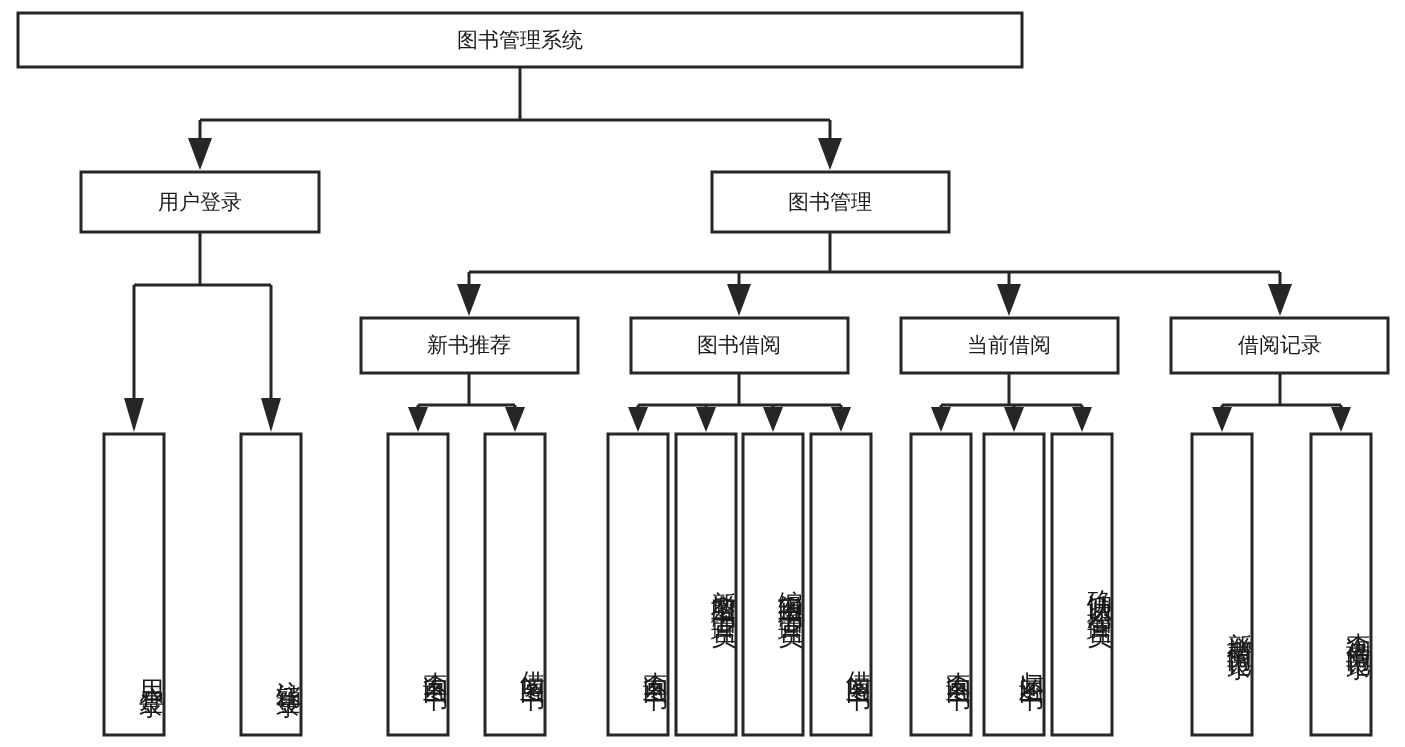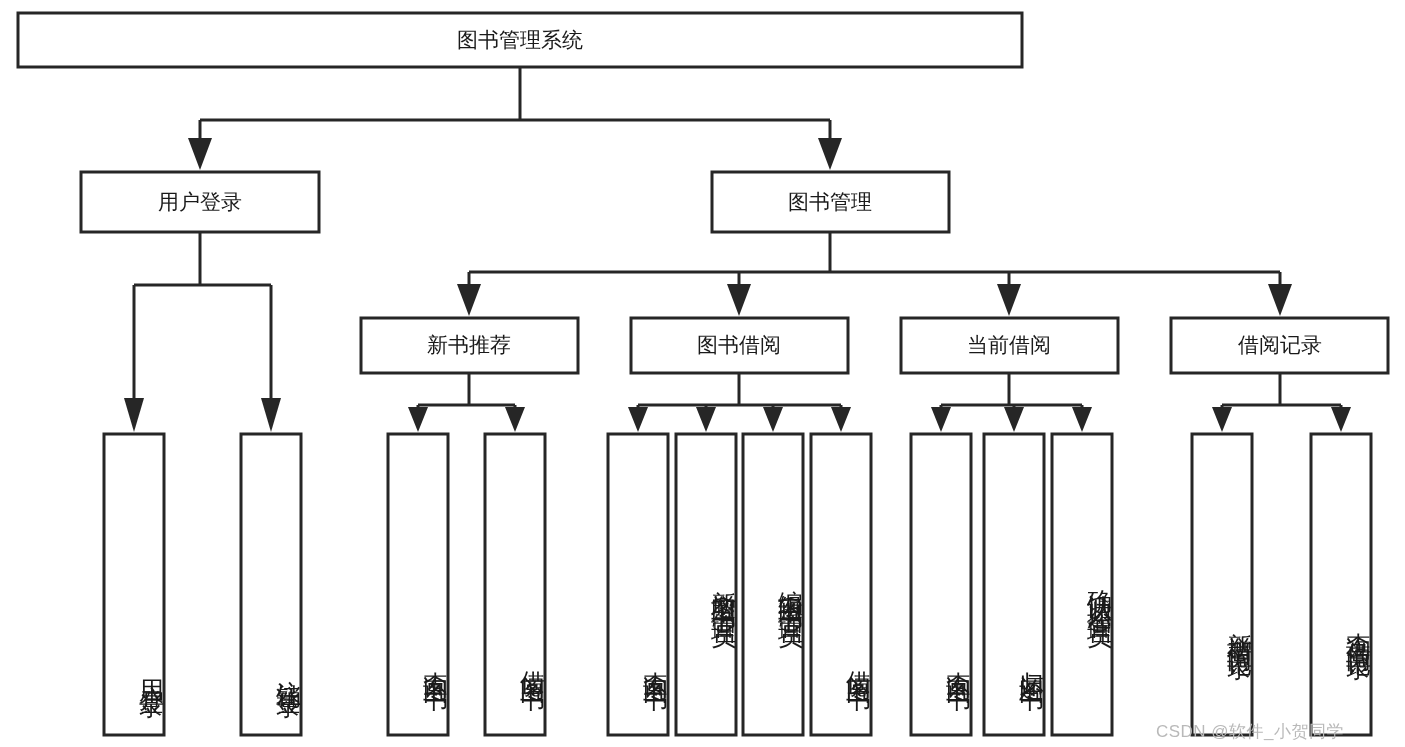--- a/index.html
+++ b/index.html
@@ -220,15 +220,14 @@
   <div class="v-label" style="left:911px; top:434px; width:60px; height:301px; padding-top:76px;">查询图书</div>
 
   <div class="v-label" style="left:984px; top:434px; width:60px; height:301px; padding-top:76px;">归还图书</div>
 
   <div class="v-label" style="left:1052px; top:434px; width:60px; height:301px; padding-top:8px;">确认归还（管理员）</div>
 
   <div class="v-label" style="left:1192px; top:434px; width:60px; height:301px; padding-top:42px;">新增借阅记录</div>
 
   <div class="v-label" style="left:1311px; top:434px; width:60px; height:301px; padding-top:42px;">查询借阅记录</div>
 
-  <div class="watermark">CSDN @软件_小贺同学</div>
 
 </div>
 
 </body></html>

